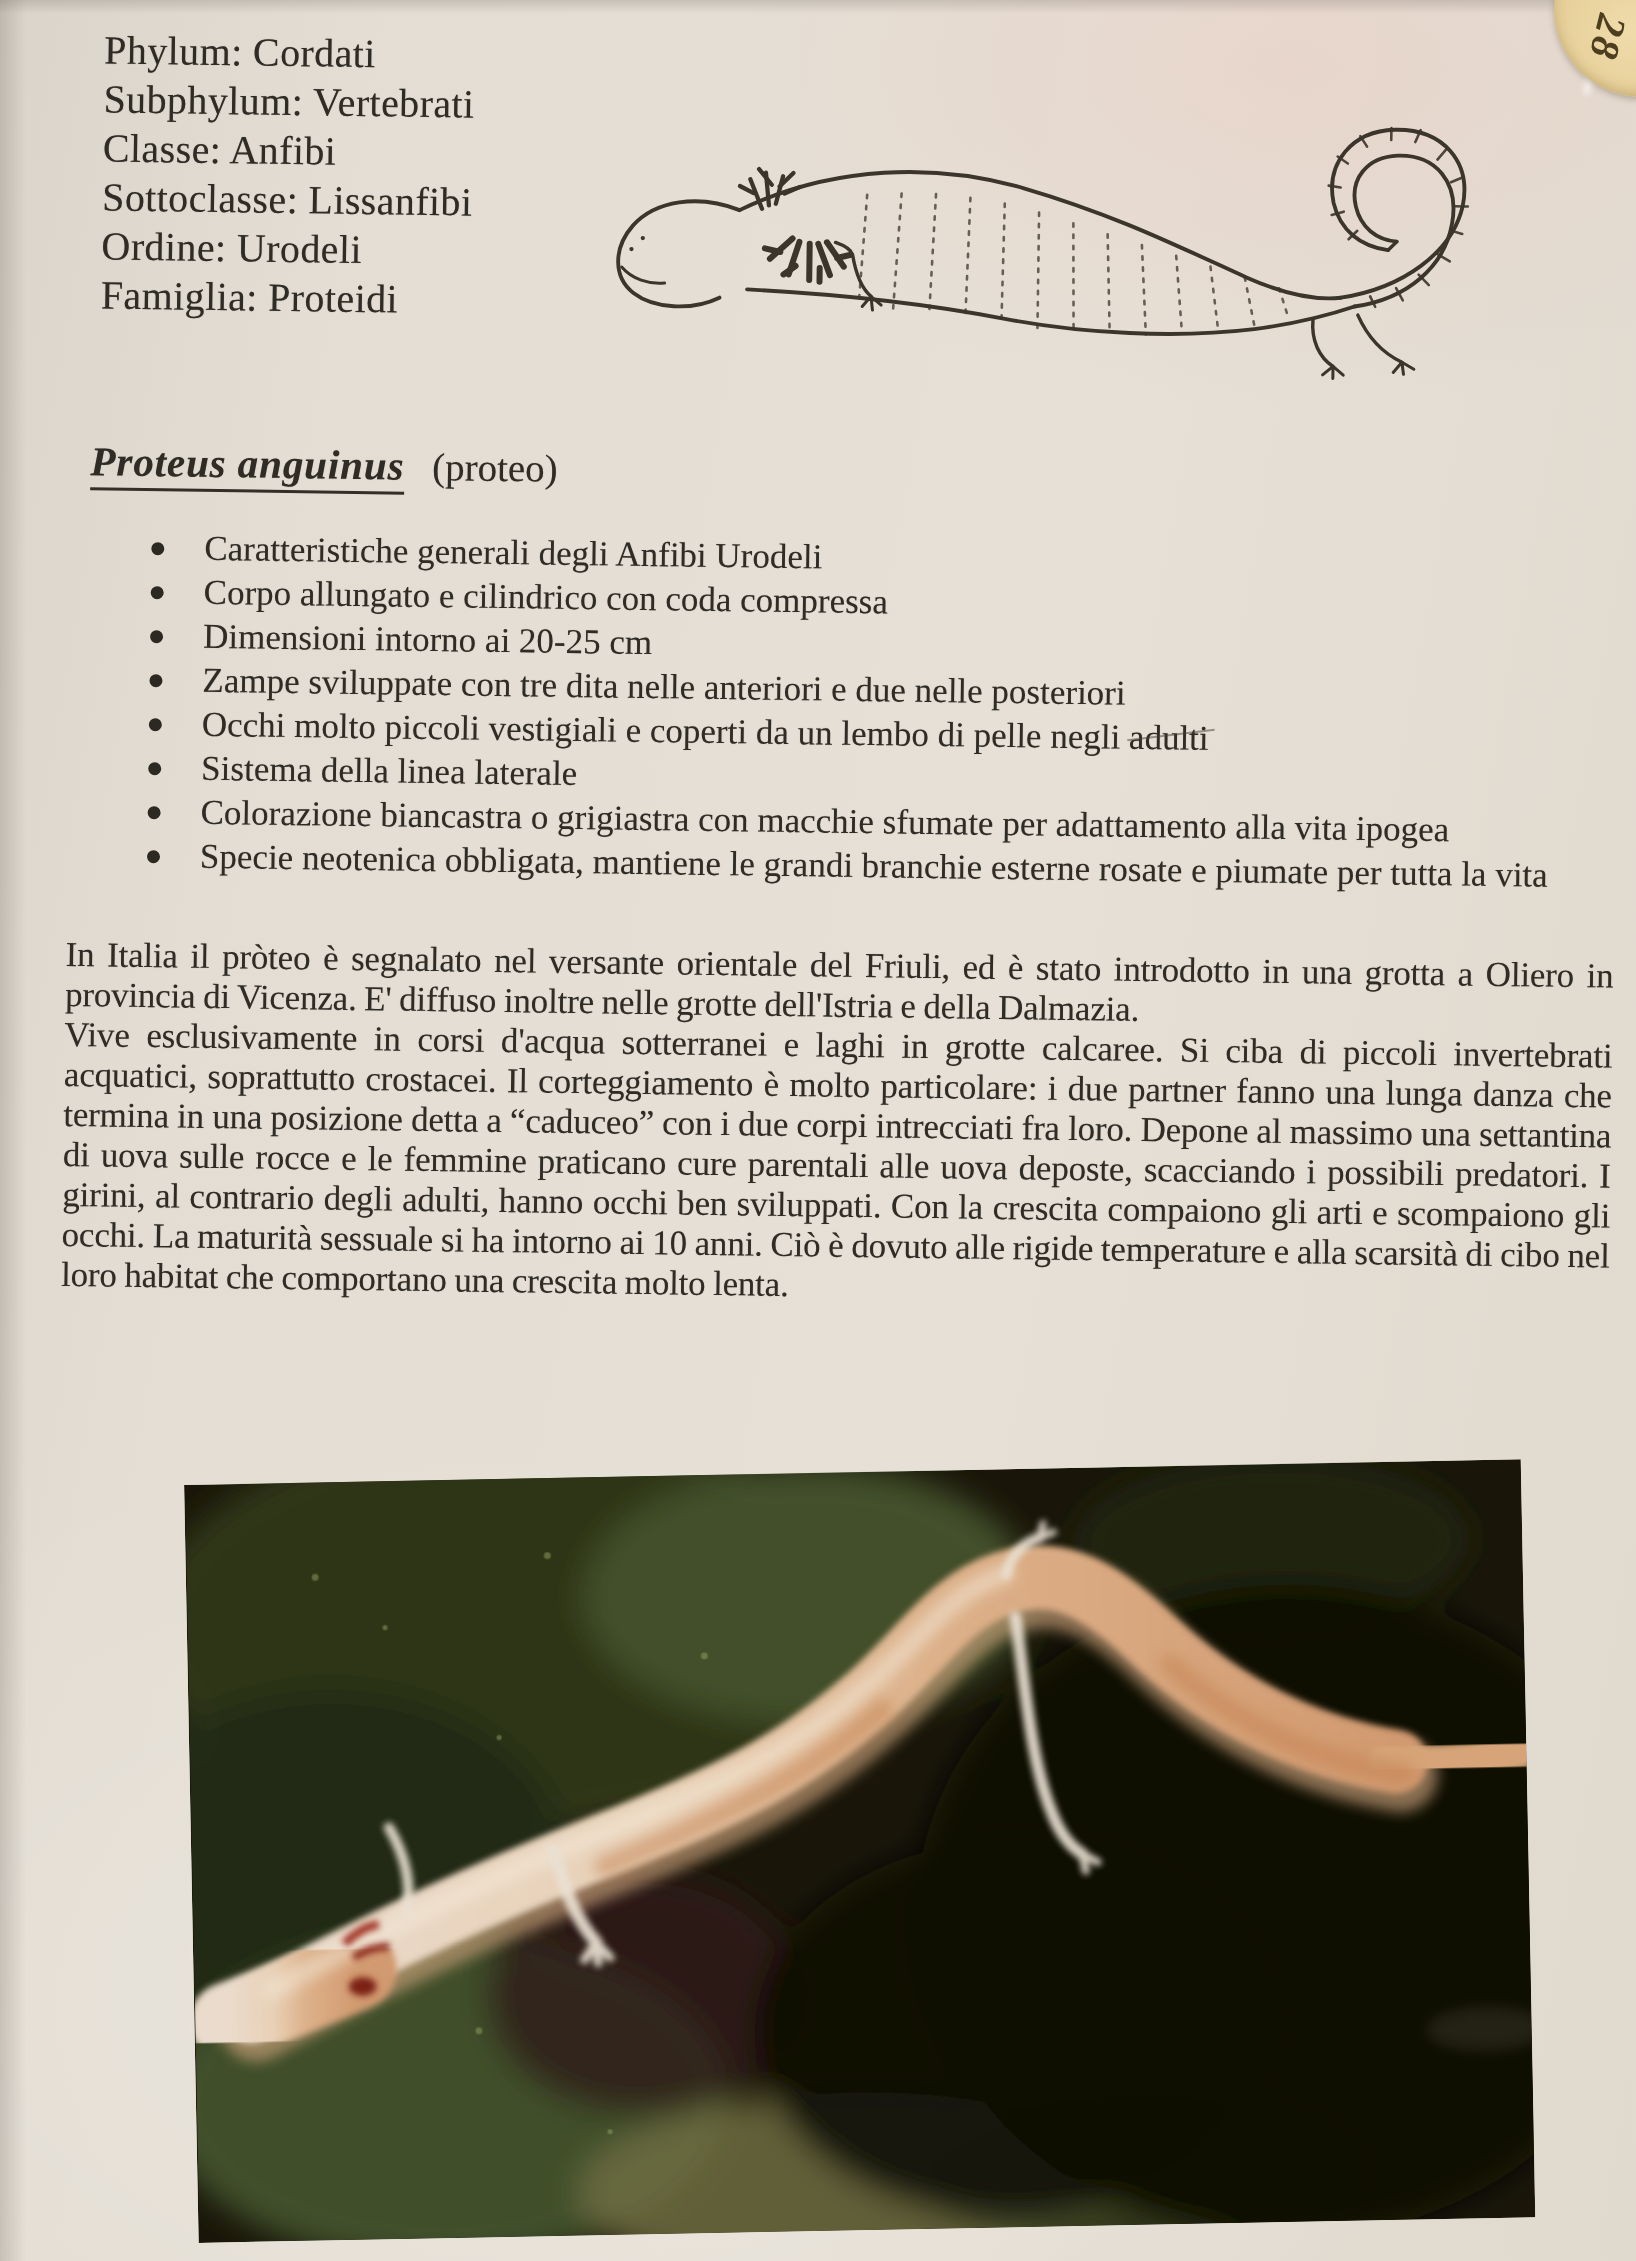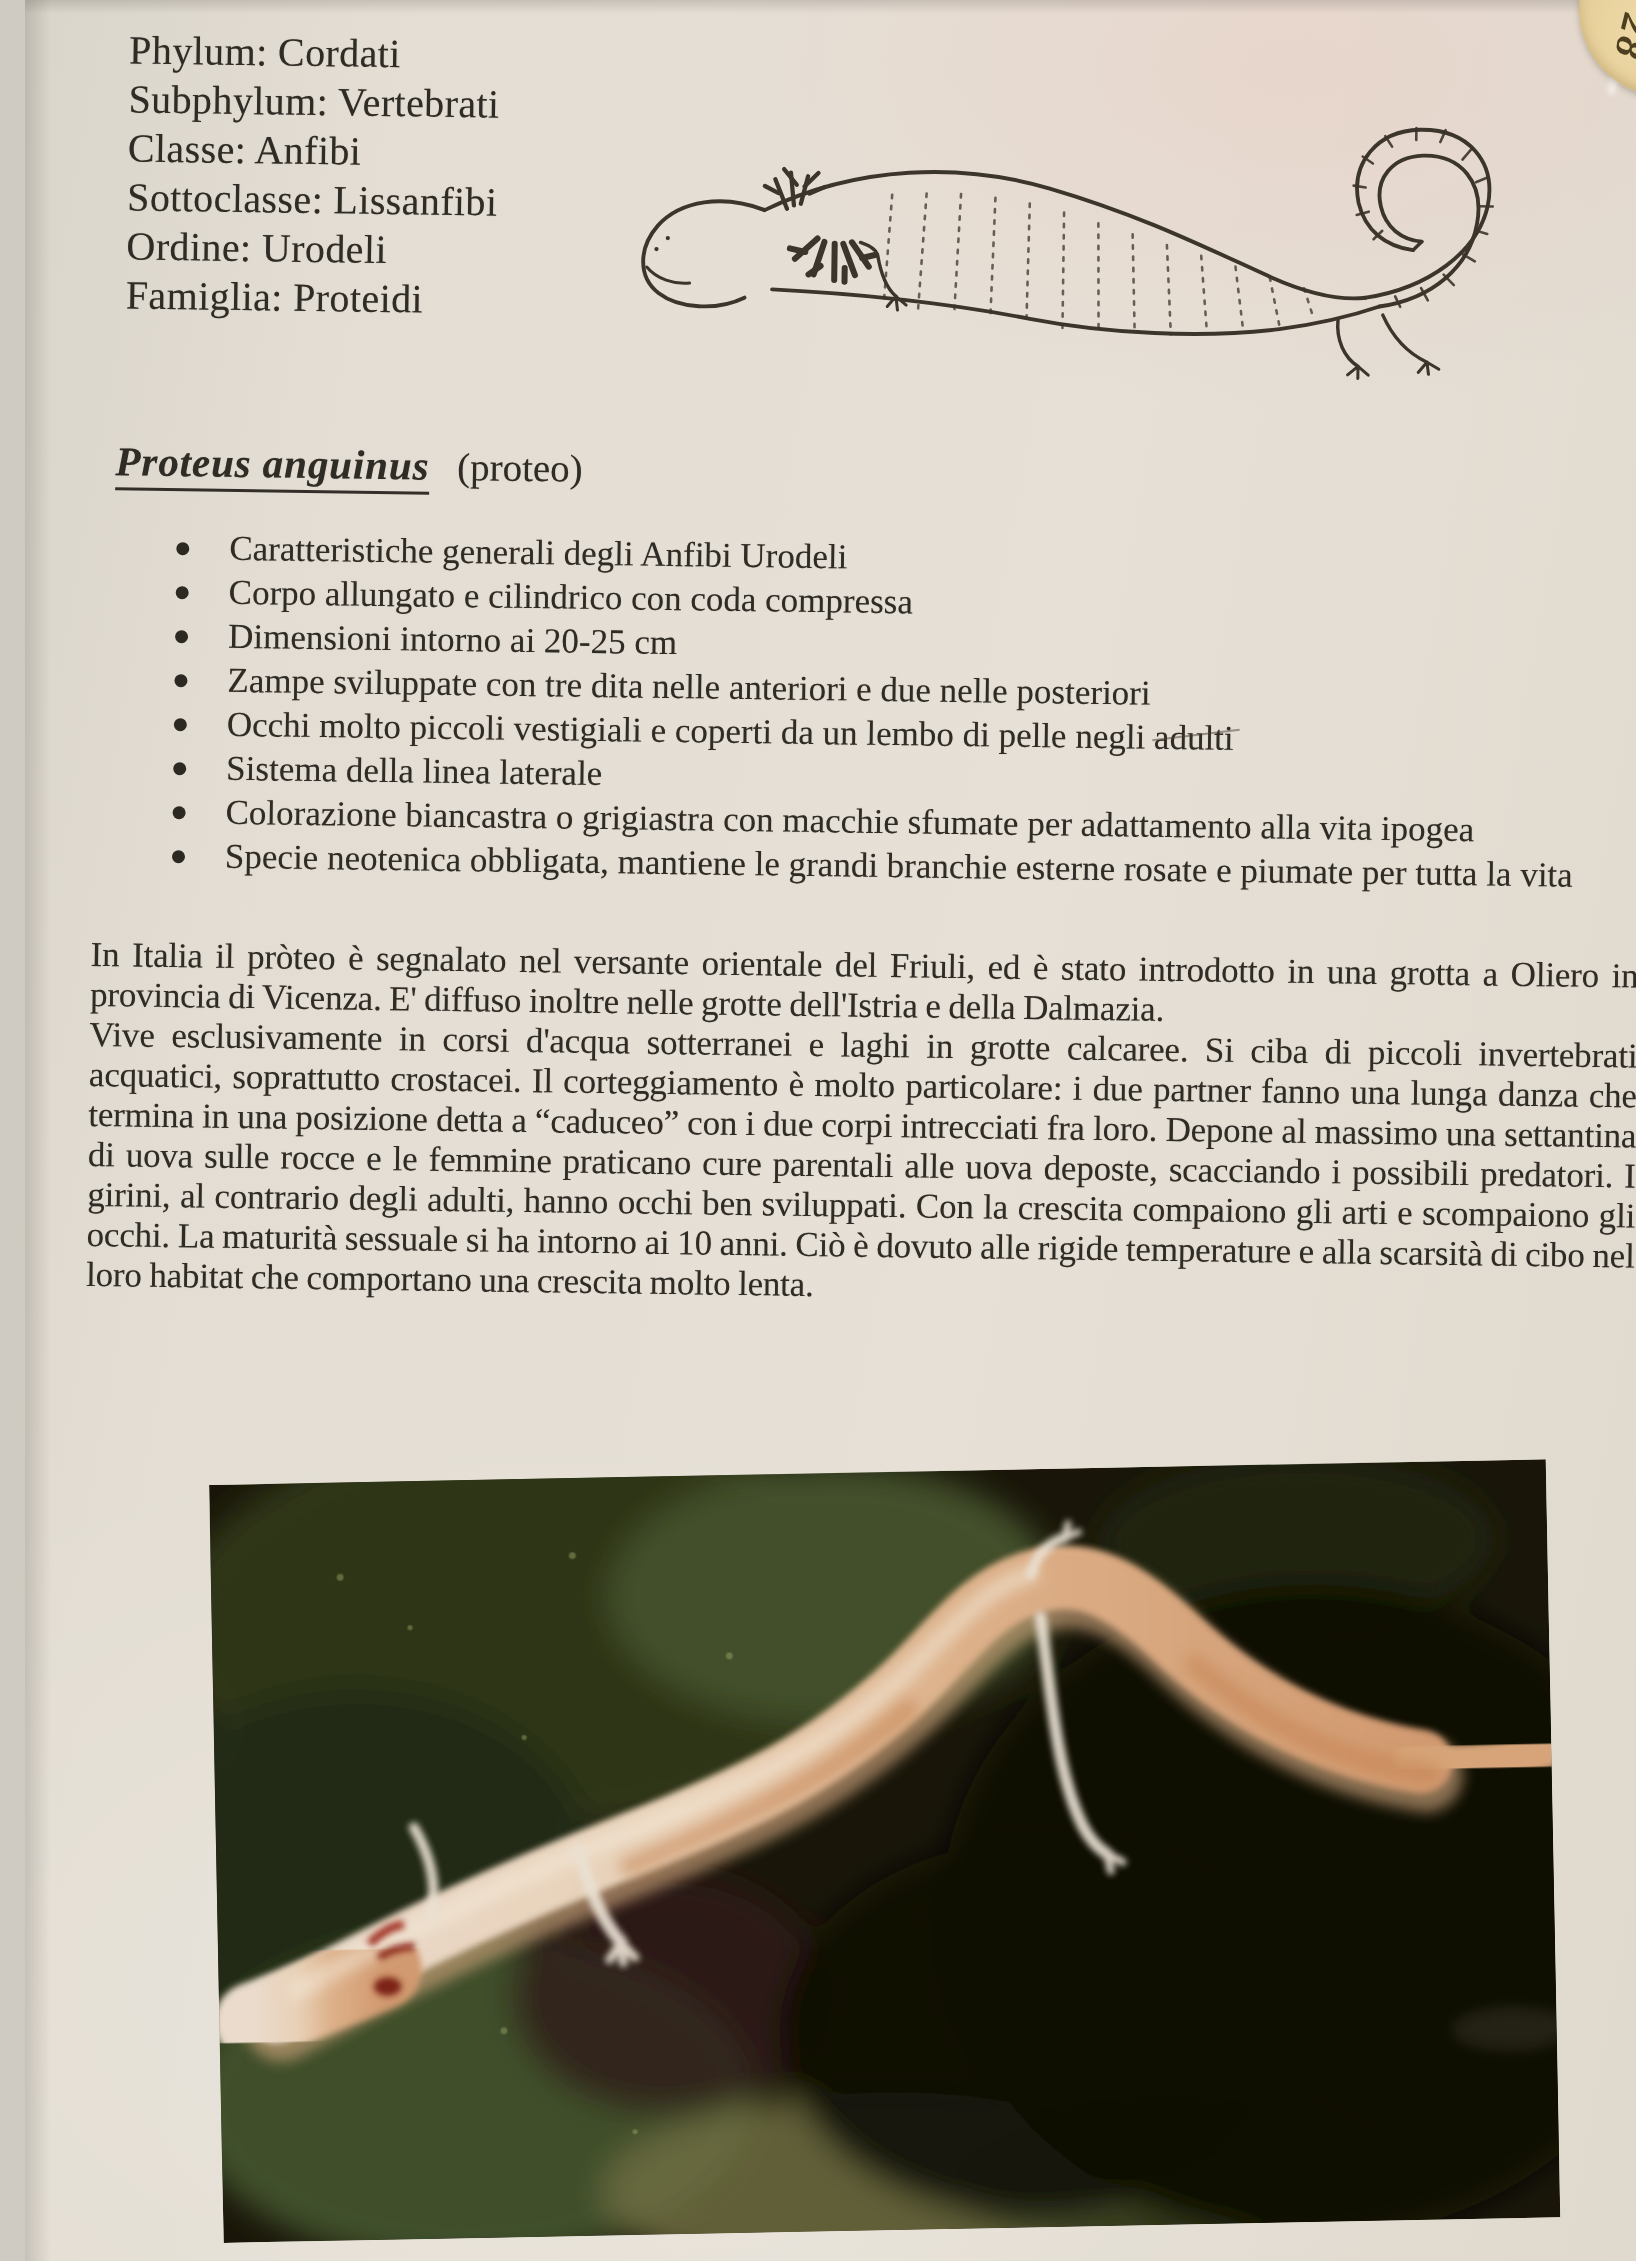--- a/index.html
+++ b/index.html
@@ -10,21 +10,20 @@
     font-family: "Liberation Serif", "DejaVu Serif", serif;
   }
   .page {
     position: absolute; inset: 0;
     background:
       linear-gradient(180deg, rgba(82,76,68,0.20) 0px, rgba(82,76,68,0) 13.8px),
       linear-gradient(90deg, rgba(92,86,78,0.22) 0px, rgba(92,86,78,0) 26px),
       radial-gradient(ellipse 845px 483px at 79% 3%, rgba(233,206,196,0.55), rgba(233,206,196,0) 70%),
       radial-gradient(ellipse 1293px 776px at 32% 88%, rgba(255,255,250,0.20), rgba(255,255,250,0) 75%),
       linear-gradient(100deg, #dad5cb 0%, #e3ddd3 18%, #e6e0d6 58%, #dfd9ce 100%);
-    margin-left: 25px;
   }
   .content {
     position: absolute; left: 0; top: 0; width: 1636px; height: 2261px;
     transform: rotate(0.8deg);
     transform-origin: 362px 0px;
     color: #2f2b25;
   }
   .taxonomy {
     position: absolute; left: 105px; top: 29px;
     font-size: 40px; line-height: 49px;

